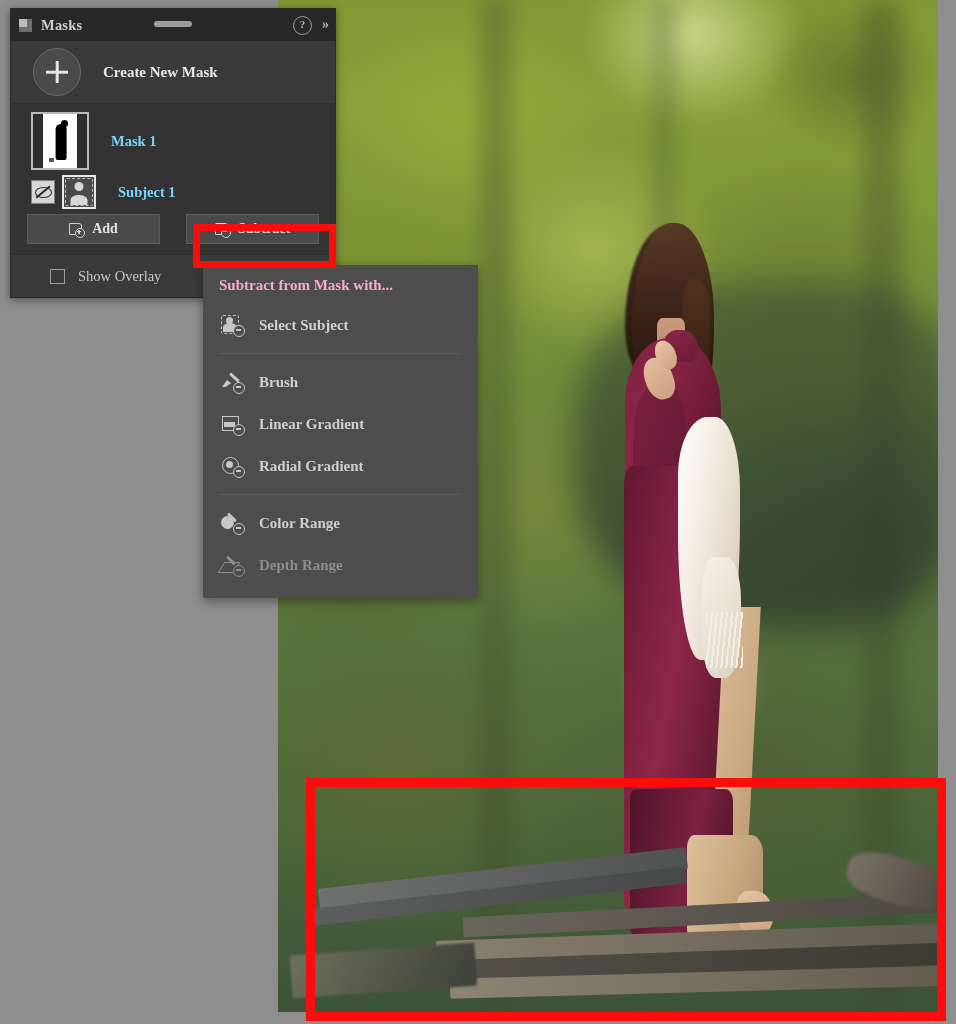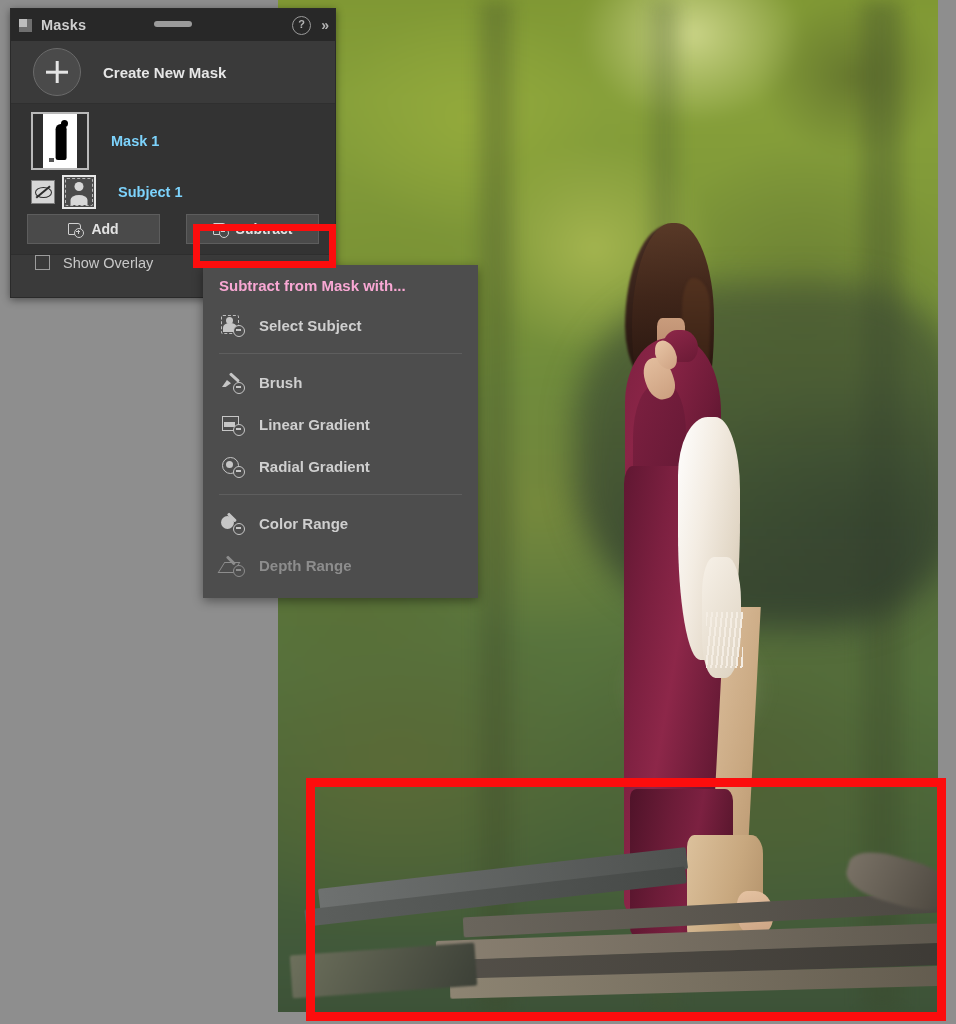--- a/index.html
+++ b/index.html
@@ -3,21 +3,21 @@
 <meta charset="utf-8">
 <style>
   html,body{margin:0;padding:0;}
   body{
     width:956px;height:1024px;
     background:#8e8e8e;
     font-family:"Liberation Sans", sans-serif;
     overflow:hidden;
     position:relative;
   }
-  #root{position:absolute;inset:0;width:956px;height:1024px;}
+  #root{position:absolute;inset:0;width:956px;height:1024px;font-family:Liberation Serif, serif;}
 
   
   .photo{
     position:absolute;
     left:278px;top:0px;width:660px;height:1012px;
     overflow:hidden;
     background:#4a5a30;
   }
   .photo .layer{position:absolute;inset:0;}
 
@@ -299,21 +299,21 @@
   }
   .btn .glyph .badge:after{
     content:"";position:absolute;left:1px;top:2.2px;width:4px;height:1.4px;background:#d0d0d0;
   }
   .btn .glyph .badge.plus:before{
     content:"";position:absolute;left:2.3px;top:1px;width:1.4px;height:4px;background:#d0d0d0;
   }
 
   .overlay-sep{height:1px;background:#2e2e2e;}
   .overlay-row{
-    display:flex;align-items:flex-start;height:42px;padding-left:24px;background:#3a3a3a;
+    display:flex;align-items:center;height:42px;padding-left:39px;background:#3a3a3a;
   }
   .chk{
     width:13px;height:13px;border:1.6px solid #9c9c9c;background:#3a3a3a;flex:0 0 auto;
   }
   .overlay-label{margin-left:13px;color:#c8c8c8;font-size:14.5px;}
 
   
   .red-highlight{
     position:absolute;left:193px;top:224px;width:143px;height:44px;
     border:7px solid #fc0d0d;box-sizing:border-box;

